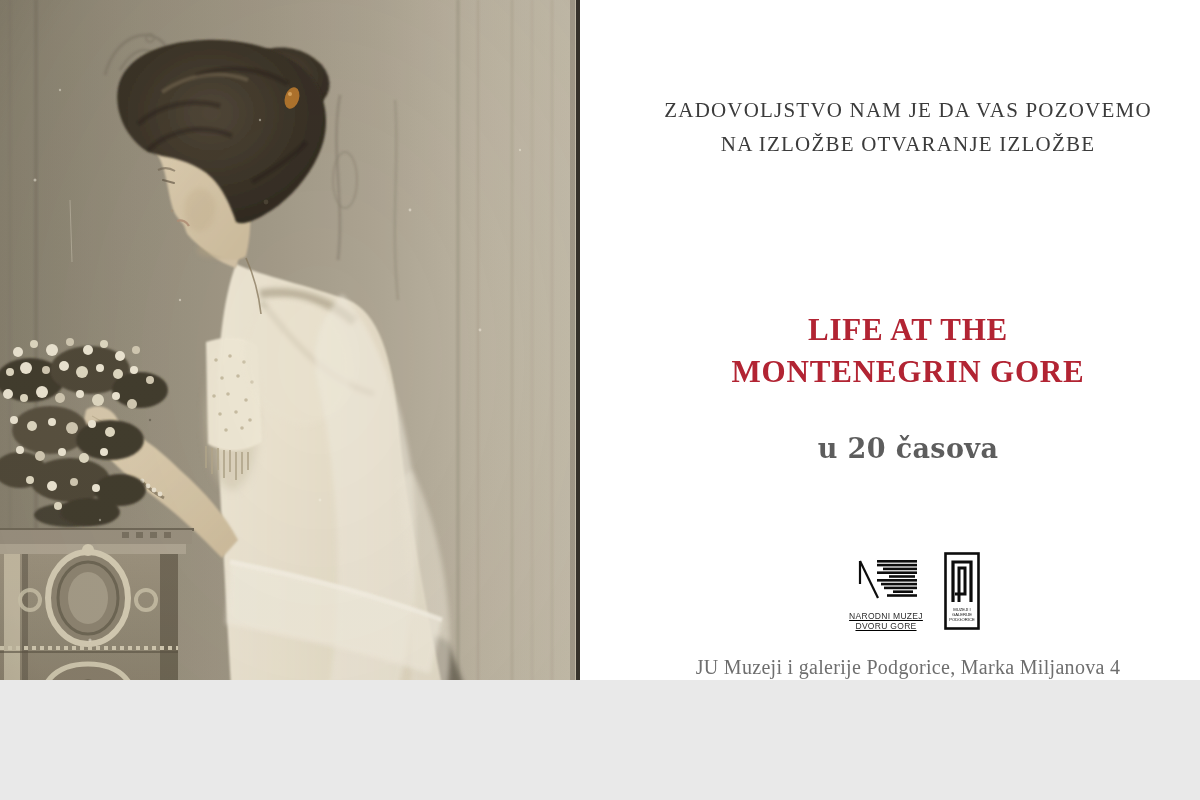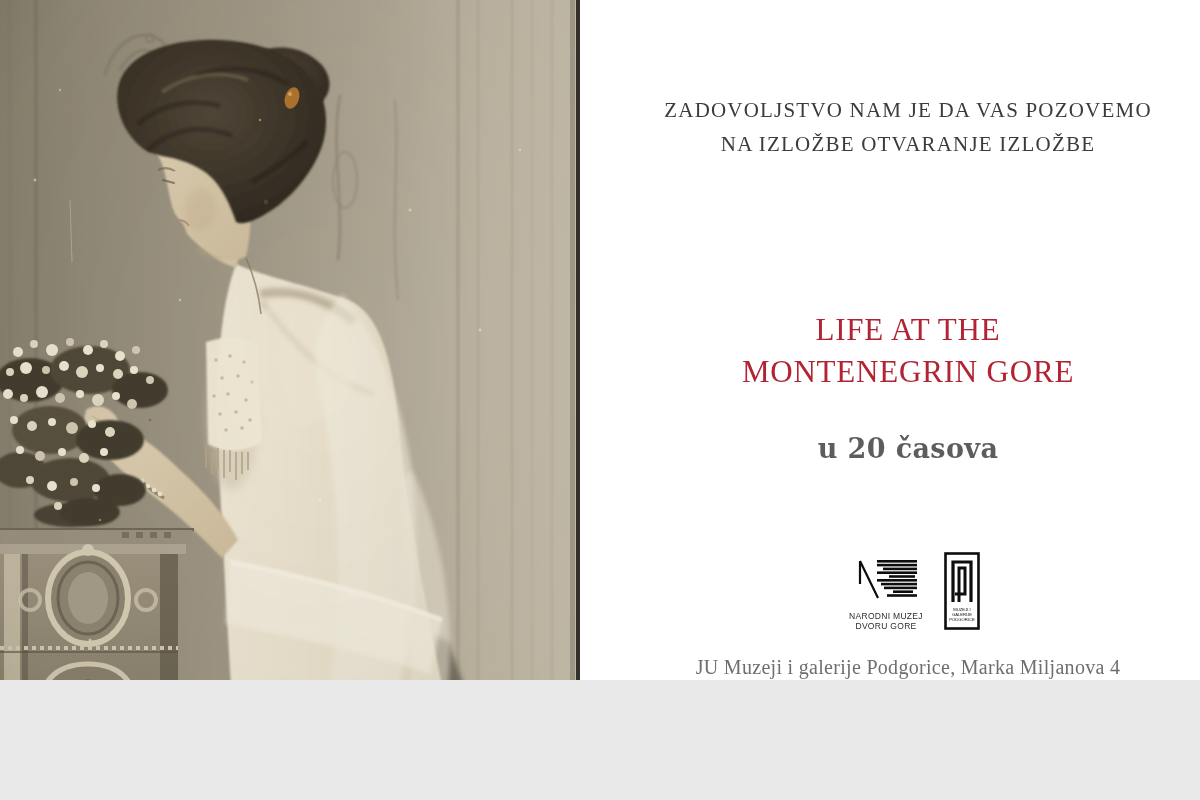--- a/index.html
+++ b/index.html
@@ -4,23 +4,23 @@
 <style>
   html,body{margin:0;padding:0;background:#e9e9e9;}
   .card{position:relative;width:1200px;height:680px;background:#ffffff;display:flex;overflow:hidden;
         font-family:"Liberation Serif", serif;}
   .photo-pane{flex:0 0 580px;width:580px;height:800px;position:relative;}
   .photo-pane svg{display:block;}
   .right-pane{position:relative;flex:1;height:800px;background:#ffffff;}
   .center-block{position:absolute;left:36px;right:0;text-align:center;}
   .intro{top:93px;font-size:21px;line-height:34px;letter-spacing:1.2px;color:#3b3b3b;}
   .title-me{top:207px;font-size:31px;line-height:45px;font-weight:bold;letter-spacing:0.8px;color:#b22433;}
-  .title-en{top:309px;font-size:31px;line-height:42px;font-weight:normal;letter-spacing:0.8px;color:#b22433;}
+  .title-en{top:309px;font-size:31px;line-height:42px;font-weight:bold;letter-spacing:0.8px;color:#b22433;}
   .datetime{top:430px;font-family:"DejaVu Serif", serif;font-size:27px;line-height:38px;font-weight:bold;color:#5d5d5d;letter-spacing:0.4px;}
-  .logos-row{top:552px;display:flex;justify-content:center;align-items:flex-start;gap:8px;}
+  .logos-row{top:552px;display:flex;justify-content:center;align-items:flex-start;gap:8px;text-decoration:underline;}
   .logo-nm{width:100px;text-align:center;}
   .logo-nm svg{margin-top:6px;}
   .logo-nm-caption{font-family:"Liberation Sans", sans-serif;font-size:8.5px;line-height:10px;color:#2d2d2d;letter-spacing:0.3px;margin-top:5px;}
   .venue{top:656px;font-size:20px;letter-spacing:0.3px;color:#6e6e6e;}
   .divider-wrap{top:712px;}
   .divider-line{width:452px;height:2px;background:#1c1c1c;margin:0 auto;}
   .rsvp{top:728px;font-family:"Liberation Sans", sans-serif;font-size:17px;color:#7a7a7a;
         display:flex;justify-content:center;align-items:center;gap:33px;letter-spacing:0.5px;}
 </style>
 </head>

